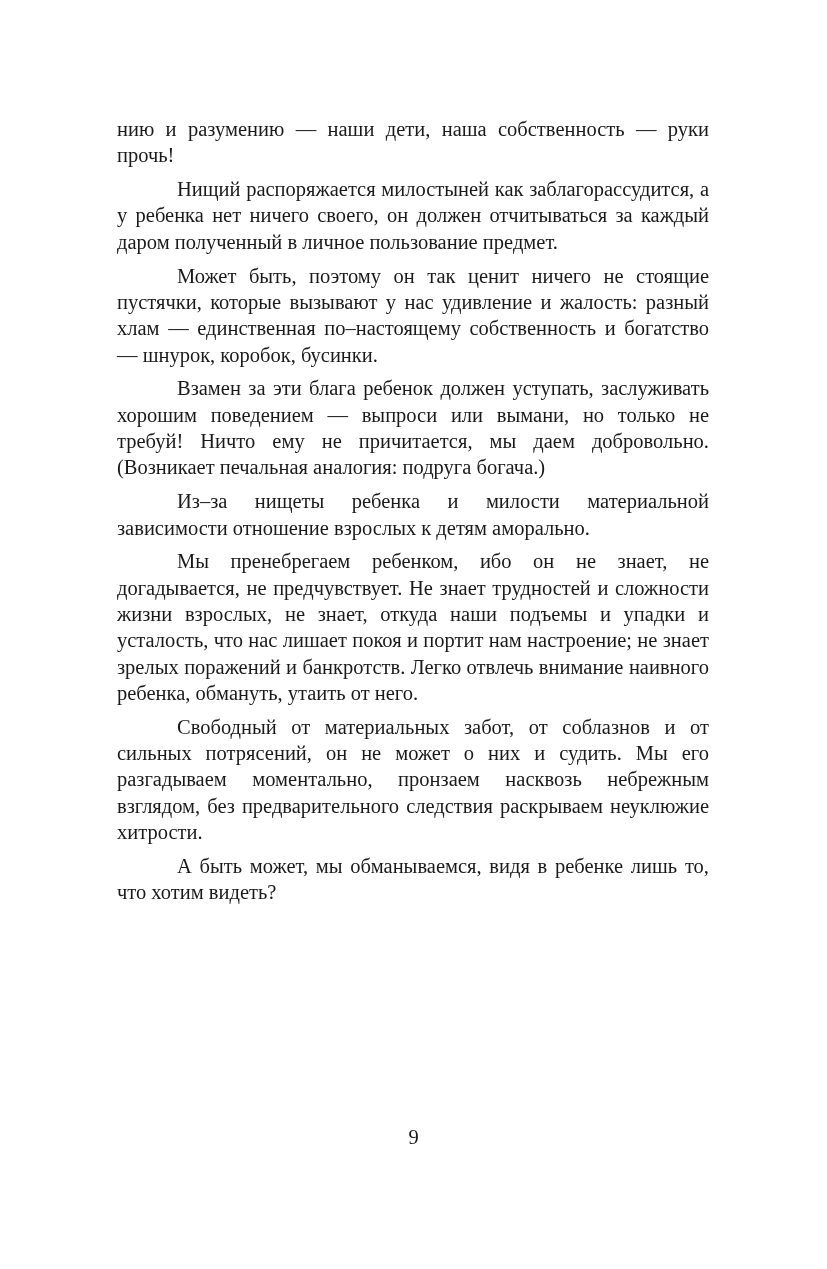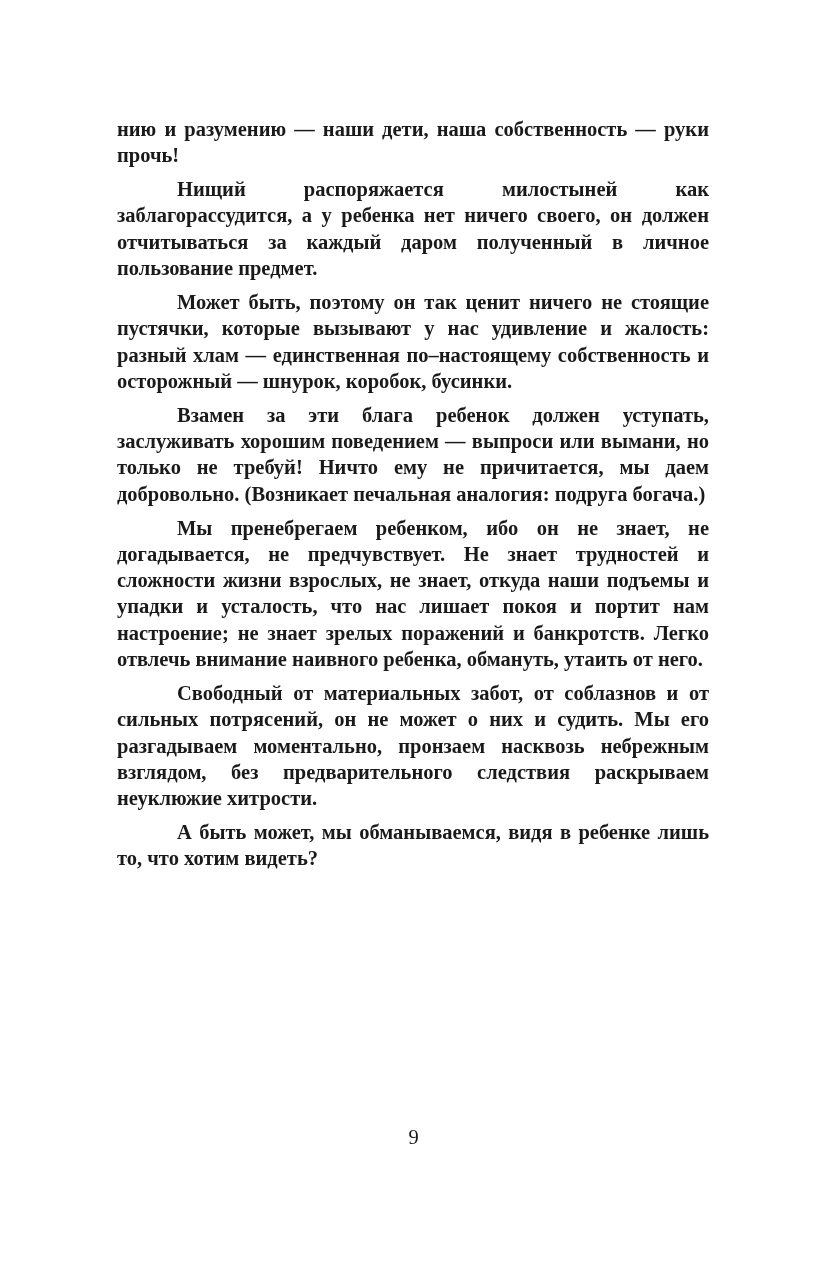--- a/index.html
+++ b/index.html
@@ -1,31 +1,32 @@
 <!DOCTYPE html>
 <html><head>
 <meta charset="utf-8">
 <style>
   html, body { margin:0; padding:0; background:#ffffff; }
   body { width:827px; height:1269px; position:relative; overflow:hidden; }
   .page { position:absolute; left:117px; top:116px; width:592px;
           font-family:"Liberation Serif", "DejaVu Serif", serif;
-          font-size:20.5px; line-height:26.3px; color:#1a1a1a;font-weight:bold; }
+          font-size:20.5px; line-height:26.3px; color:#1a1a1a; }
   .para { margin:0 0 7.6px 0; text-align:justify; text-align-last:auto; }
   .para.indent { text-indent:60px; }
   .para.last-line-justify { text-align-last:justify; }
   .page-number { position:absolute; left:0; width:827px; top:1126px; text-align:center;
           font-family:"Liberation Serif", "DejaVu Serif", serif; font-size:20.5px; color:#1a1a1a; }
 </style>
 </head>
 <body>
 
 <div class="page">
   <p class="para">нию и разумению — наши дети, наша собственность — руки прочь!</p>
   <p class="para indent">Нищий распоряжается милостыней как заблагорассудится, а у ребенка нет ничего своего, он должен отчитываться за каждый даром полученный в личное пользование предмет.</p>
-  <p class="para indent">Может быть, поэтому он так ценит ничего не стоящие пустячки, которые вызывают у нас удивление и жалость: разный хлам — единственная по–настоящему собственность и осторожный — шнурок, коробок, бусинки.</p>
+  <p class="para indent">Может быть, поэтому он так ценит ничего не стоящие пустячки, которые вызывают у нас удивление и жалость: разный хлам — единственная по–настоящему собственность и богатство — шнурок, коробок, бусинки.</p>
   <p class="para indent">Взамен за эти блага ребенок должен уступать, заслуживать хорошим поведением — выпроси или вымани, но только не требуй! Ничто ему не причитается, мы даем добровольно. (Возникает печальная аналогия: подруга богача.)</p>
+  <p class="para indent">Из–за нищеты ребенка и милости материальной зависимости отношение взрослых к детям аморально.</p>
   <p class="para indent">Мы пренебрегаем ребенком, ибо он не знает, не догадывается, не предчувствует. Не знает трудностей и сложности жизни взрослых, не знает, откуда наши подъемы и упадки и усталость, что нас лишает покоя и портит нам настроение; не знает зрелых поражений и банкротств. Легко отвлечь внимание наивного ребенка, обмануть, утаить от него.</p>
   <p class="para indent">Свободный от материальных забот, от соблазнов и от сильных потрясений, он не может о них и судить. Мы его разгадываем моментально, пронзаем насквозь небрежным взглядом, без предварительного следствия раскрываем неуклюжие хитрости.</p>
   <p class="para indent">А быть может, мы обманываемся, видя в ребенке лишь то, что хотим видеть?</p>
 </div>
 
 <div class="page-number">9</div>
 
 </body></html>

